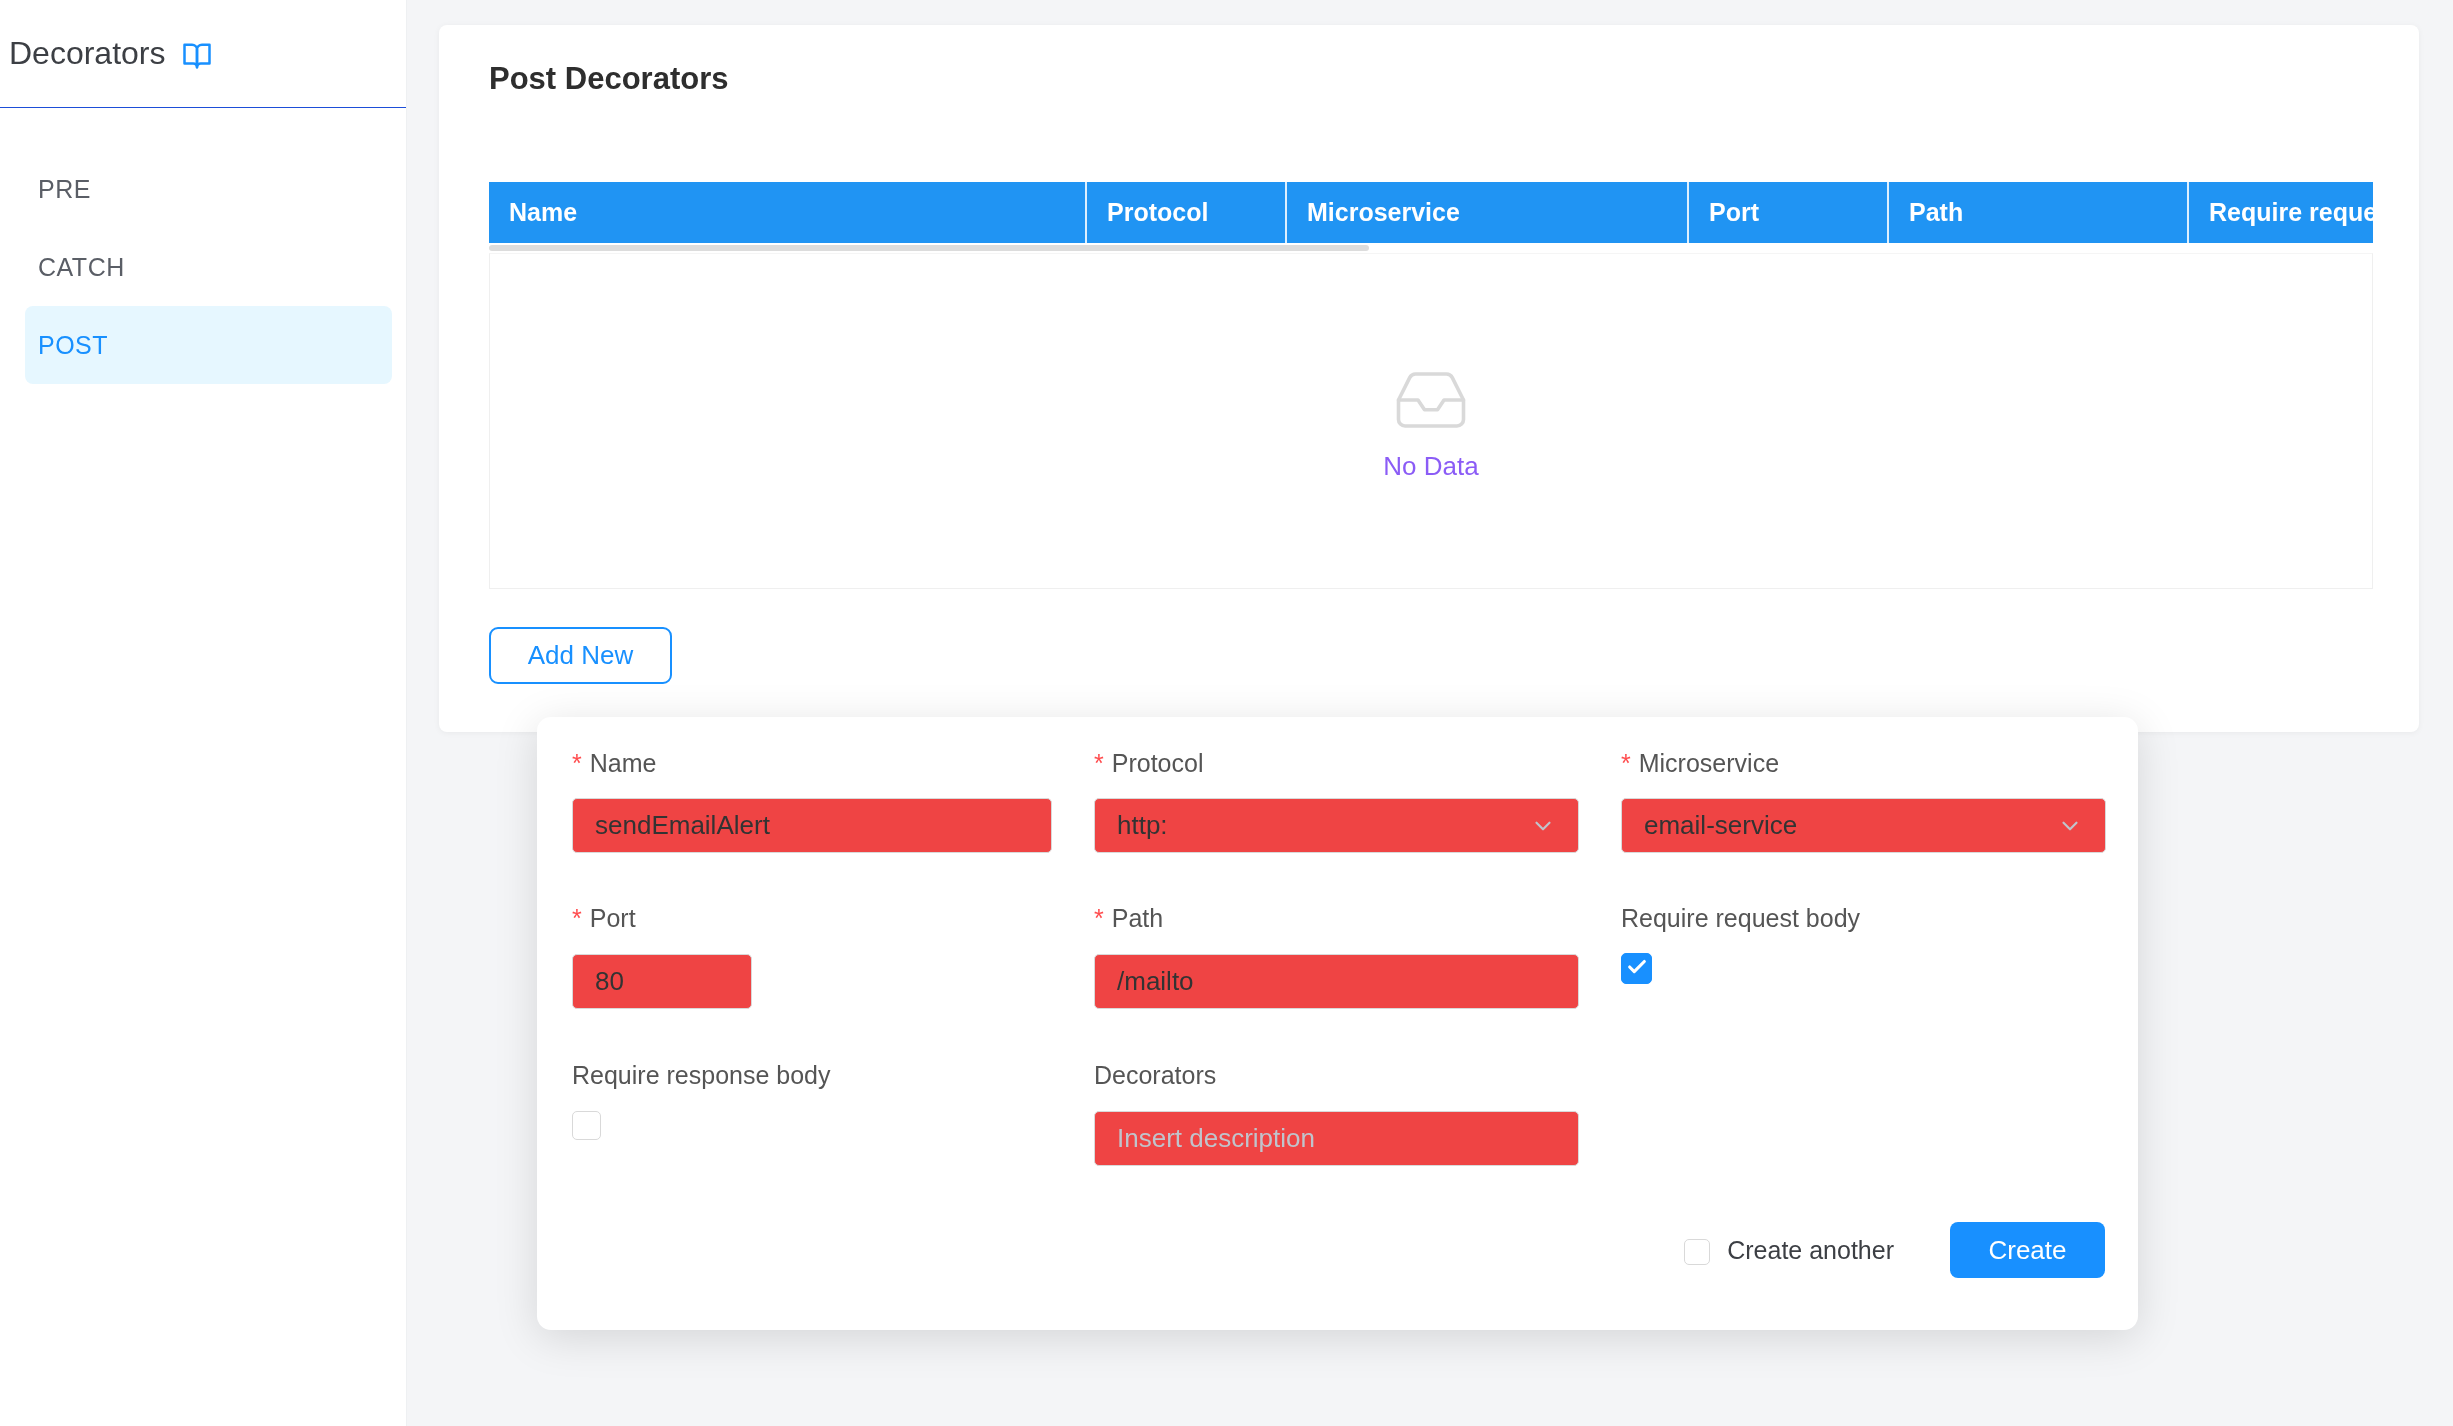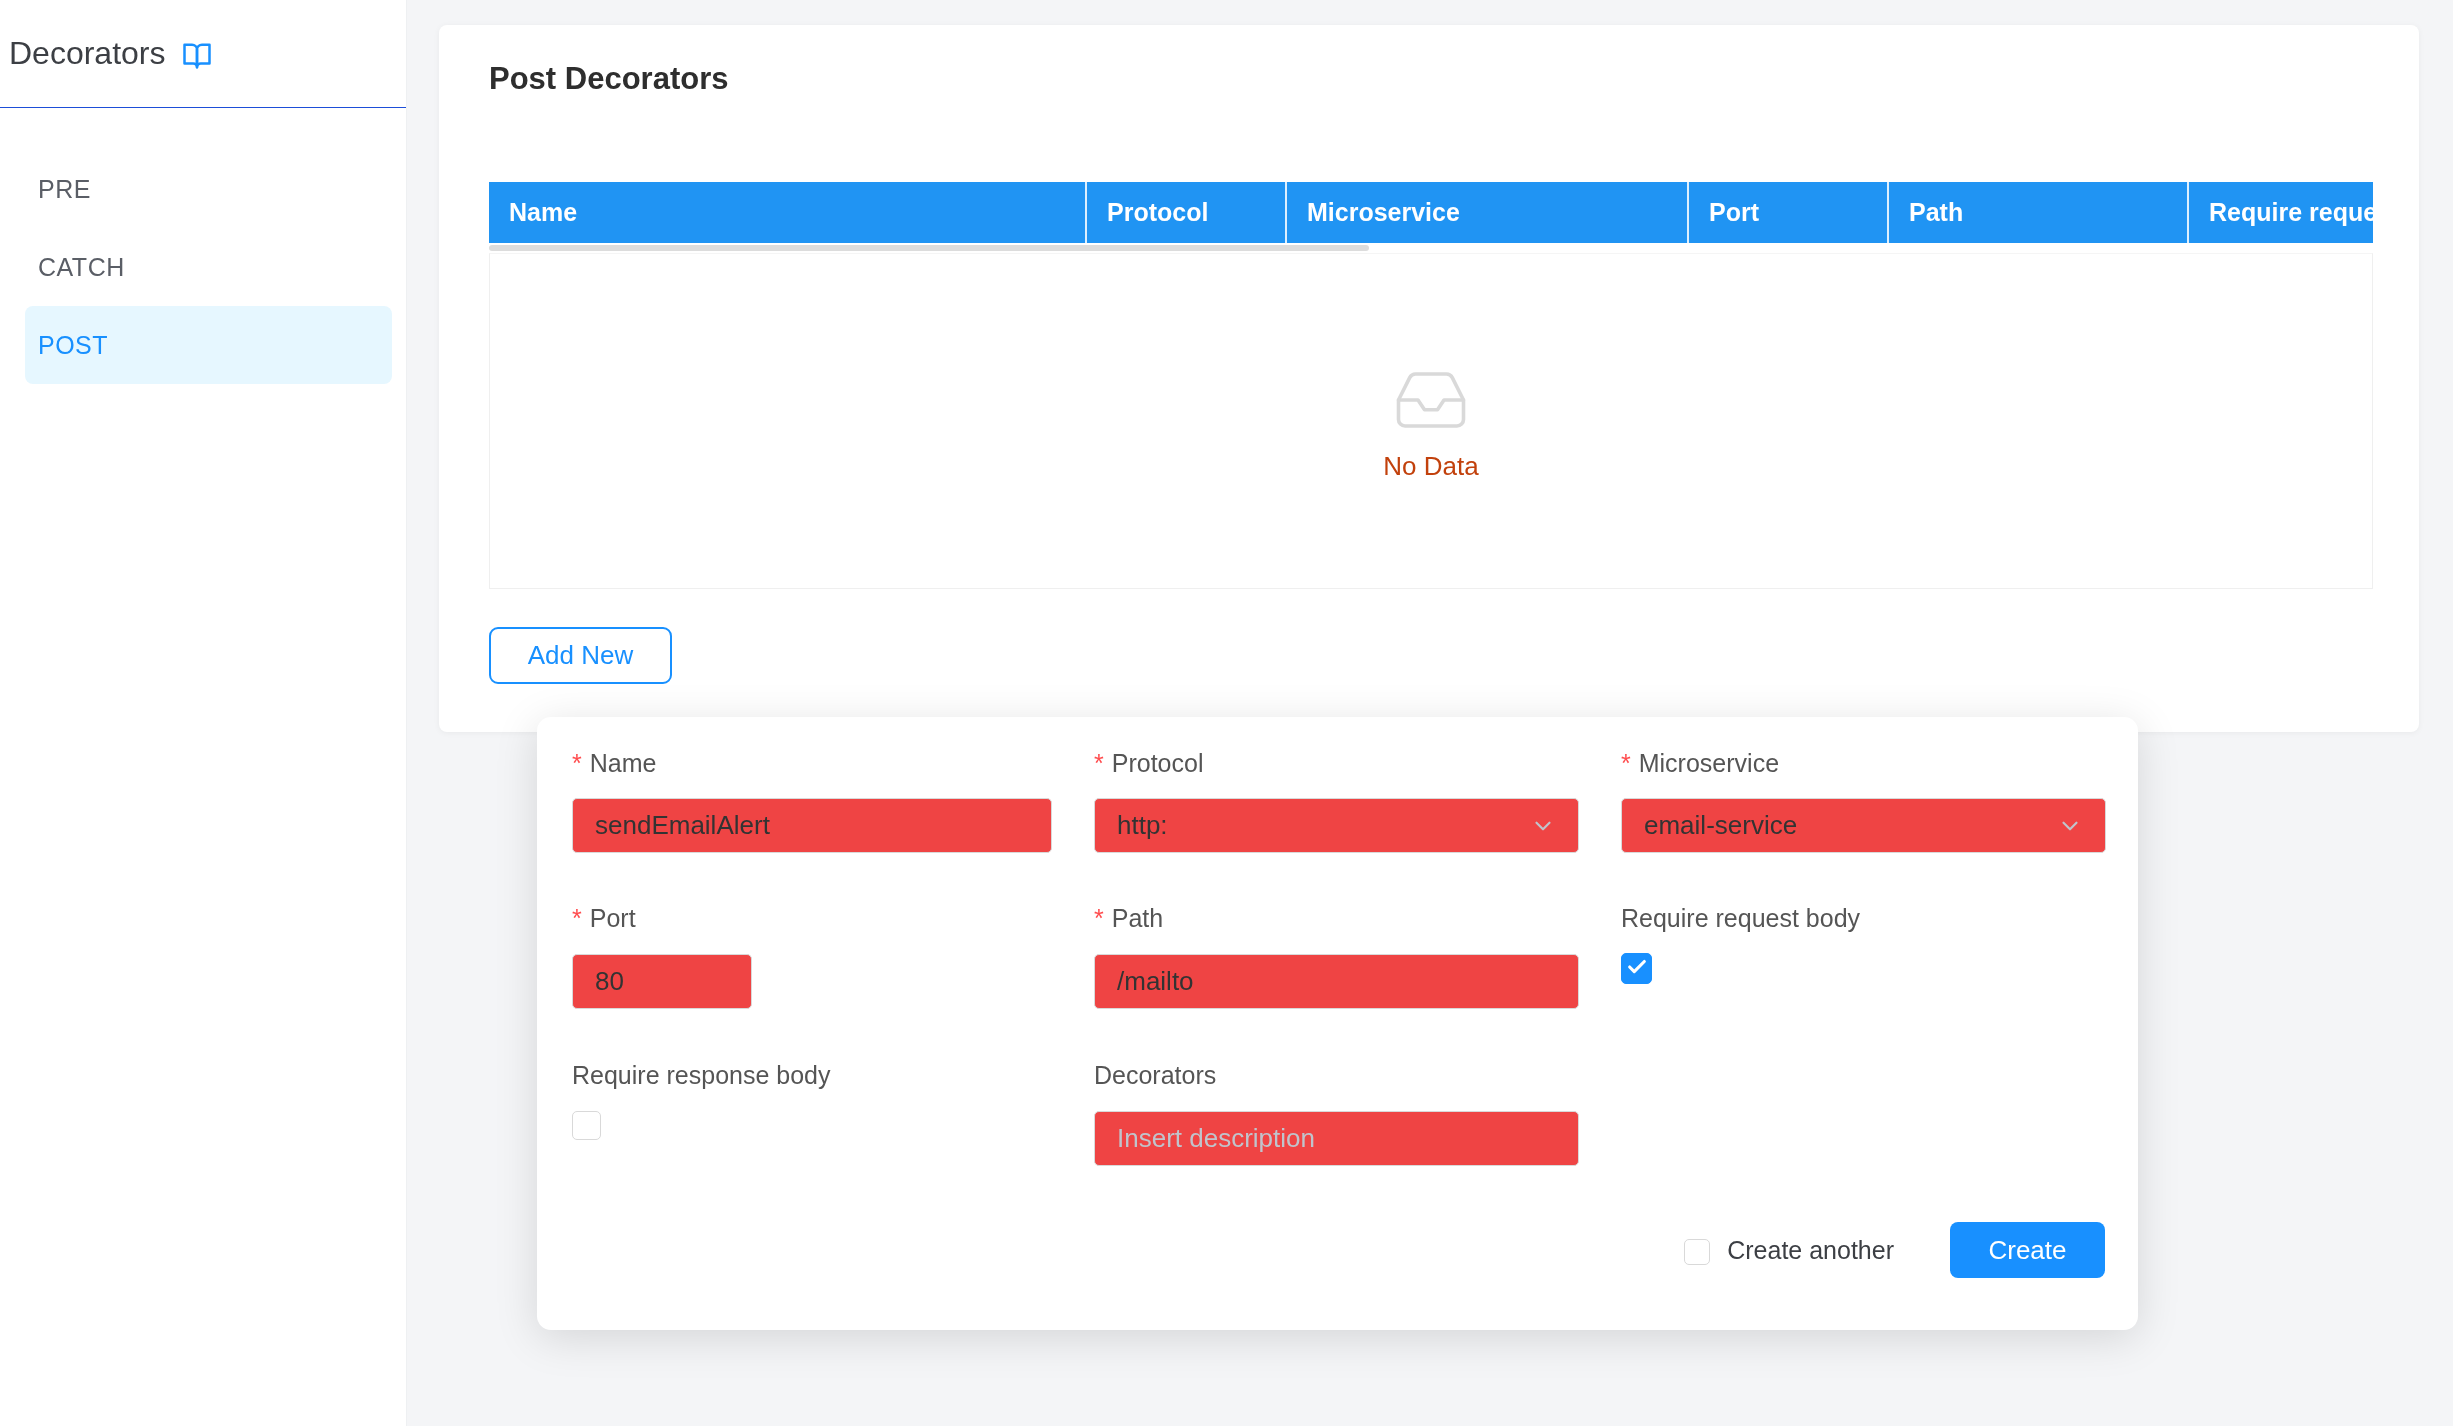--- a/index.html
+++ b/index.html
@@ -71,21 +71,21 @@
     position: absolute; left: 0; top: 0; height: 6px; width: 880px;
     background: #dcdcdc; border-radius: 3px;
   }
   .table-body {
     width: 1884px; height: 336px; margin-top: 0px;
     border: 1px solid #efefef; border-top: 1px solid #f5f5f5;
     display: flex; flex-direction: column; align-items: center; justify-content: center;
     gap: 12px; background: #fff;
   }
   .inbox-icon { width: 78px; height: 78px; }
-  .no-data-text { font-size: 26px; color: #c2410c; }
+  .no-data-text { font-size: 26px; color: #8b5cf6; }
 
   .add-new-btn {
     position: absolute; left: 50px; top: 602px; width: 183px; height: 57px;
     background: #fff; border: 2px solid #1890ff; border-radius: 9px;
     color: #1890ff; font-size: 26px; display: flex; align-items: center; justify-content: center;
     cursor: pointer; font-family: "Liberation Sans", sans-serif;
   }
 
   
   .modal {

